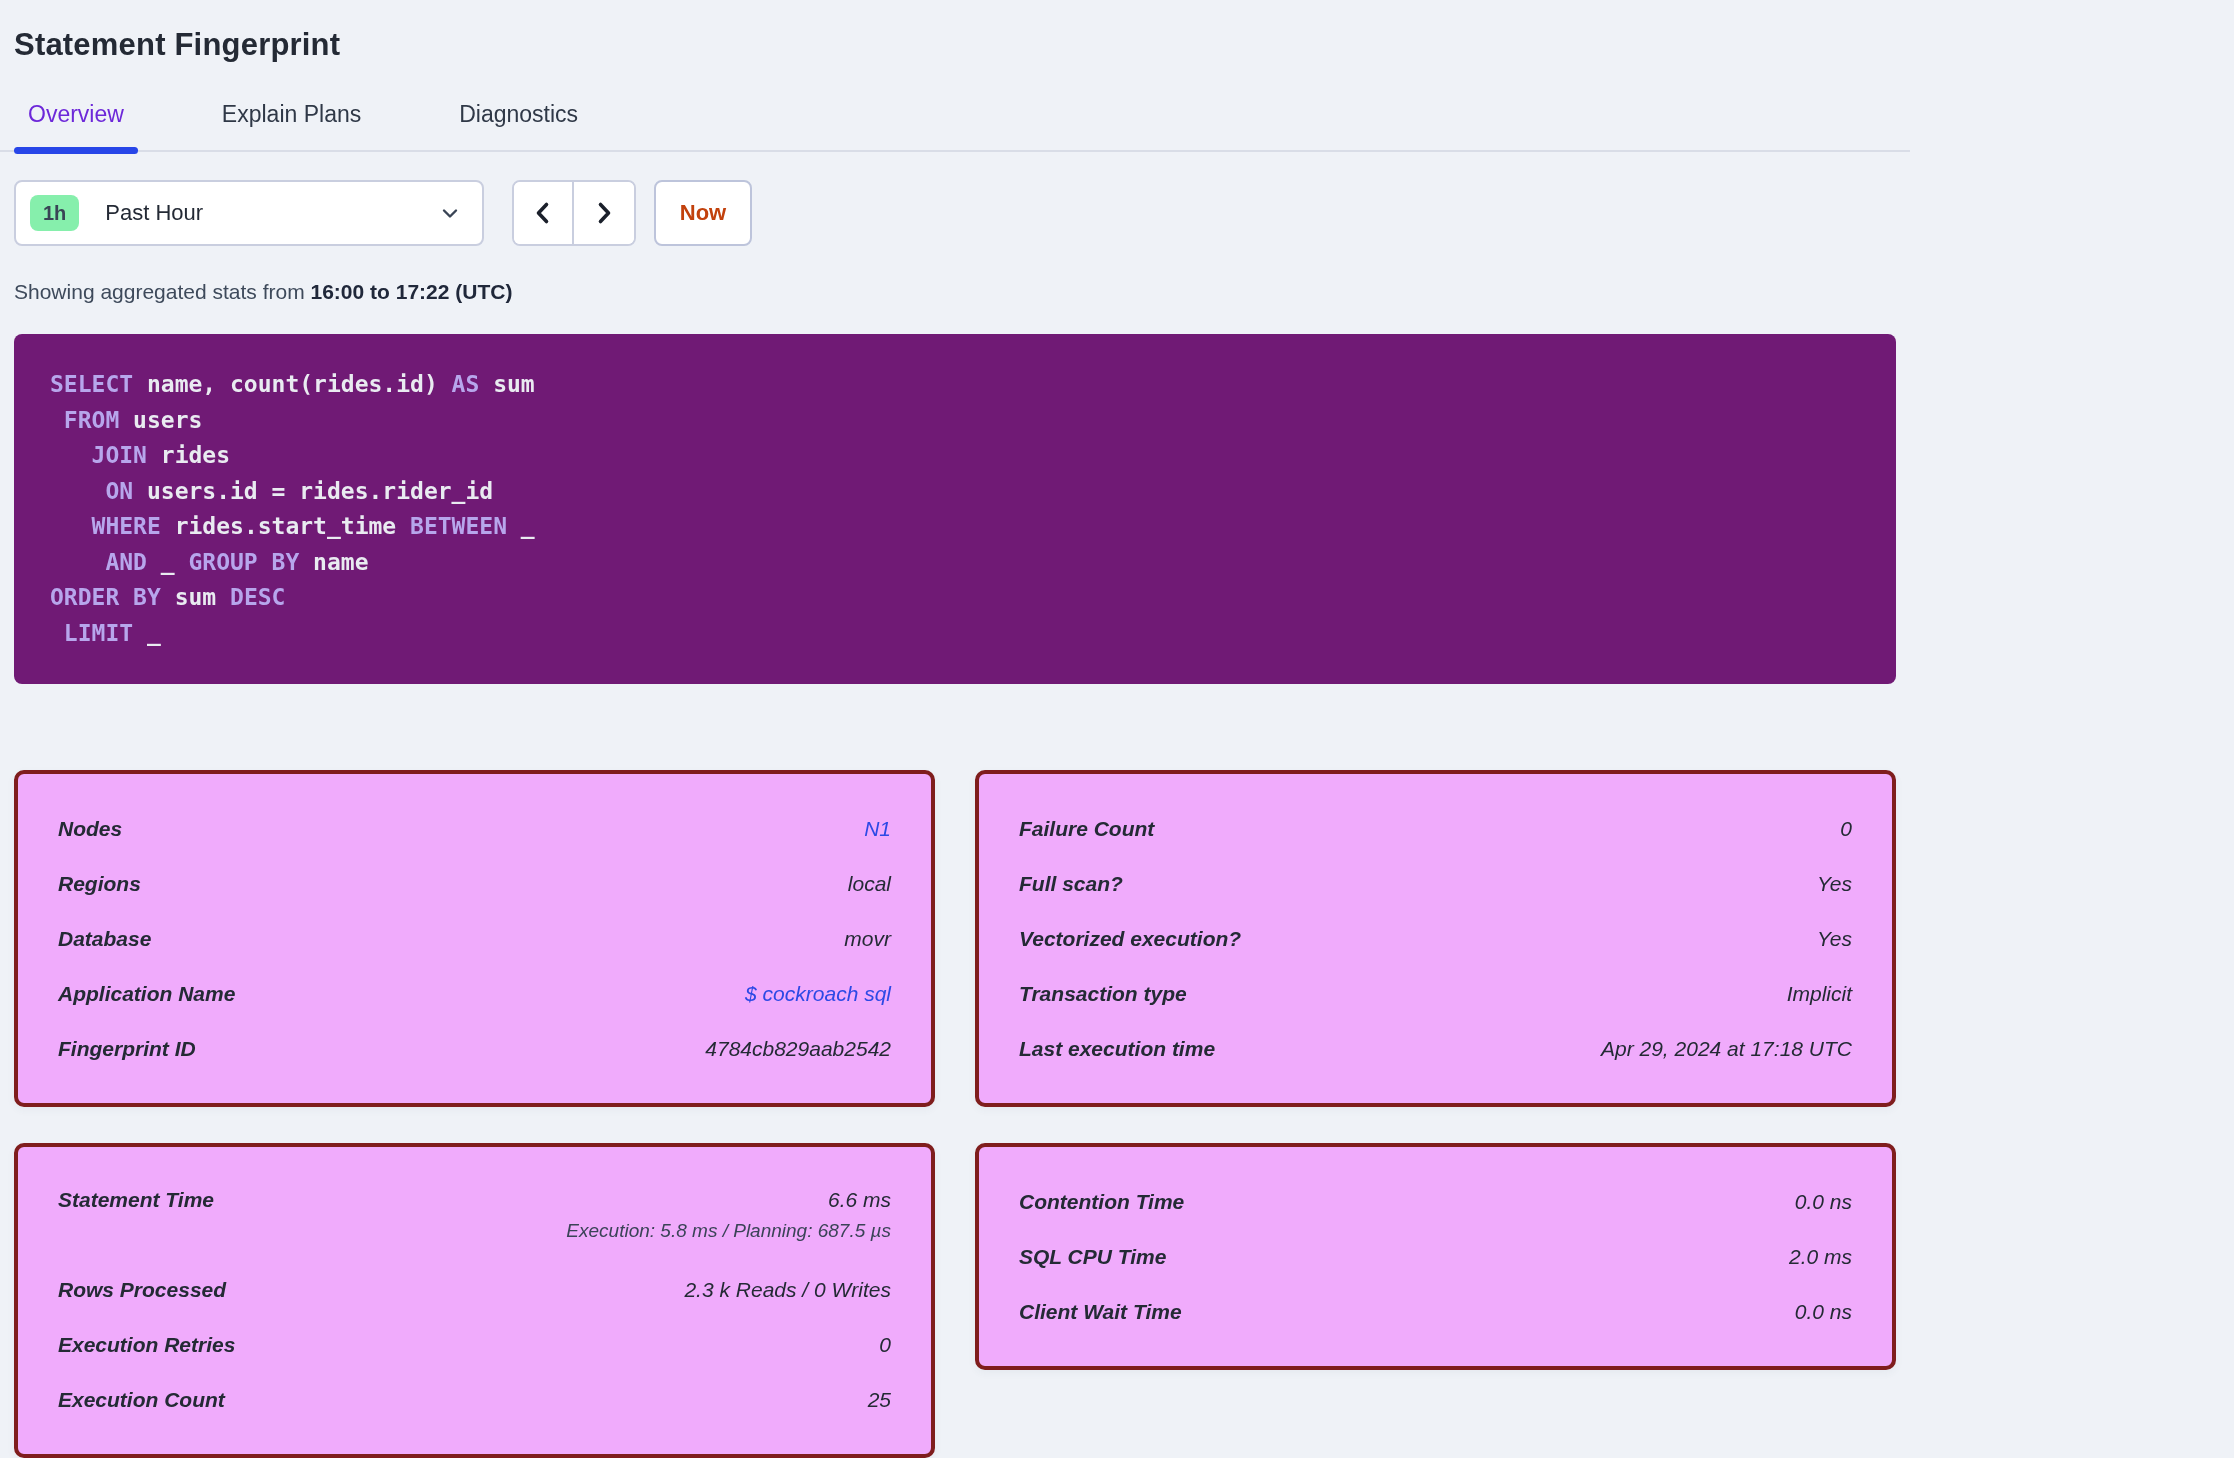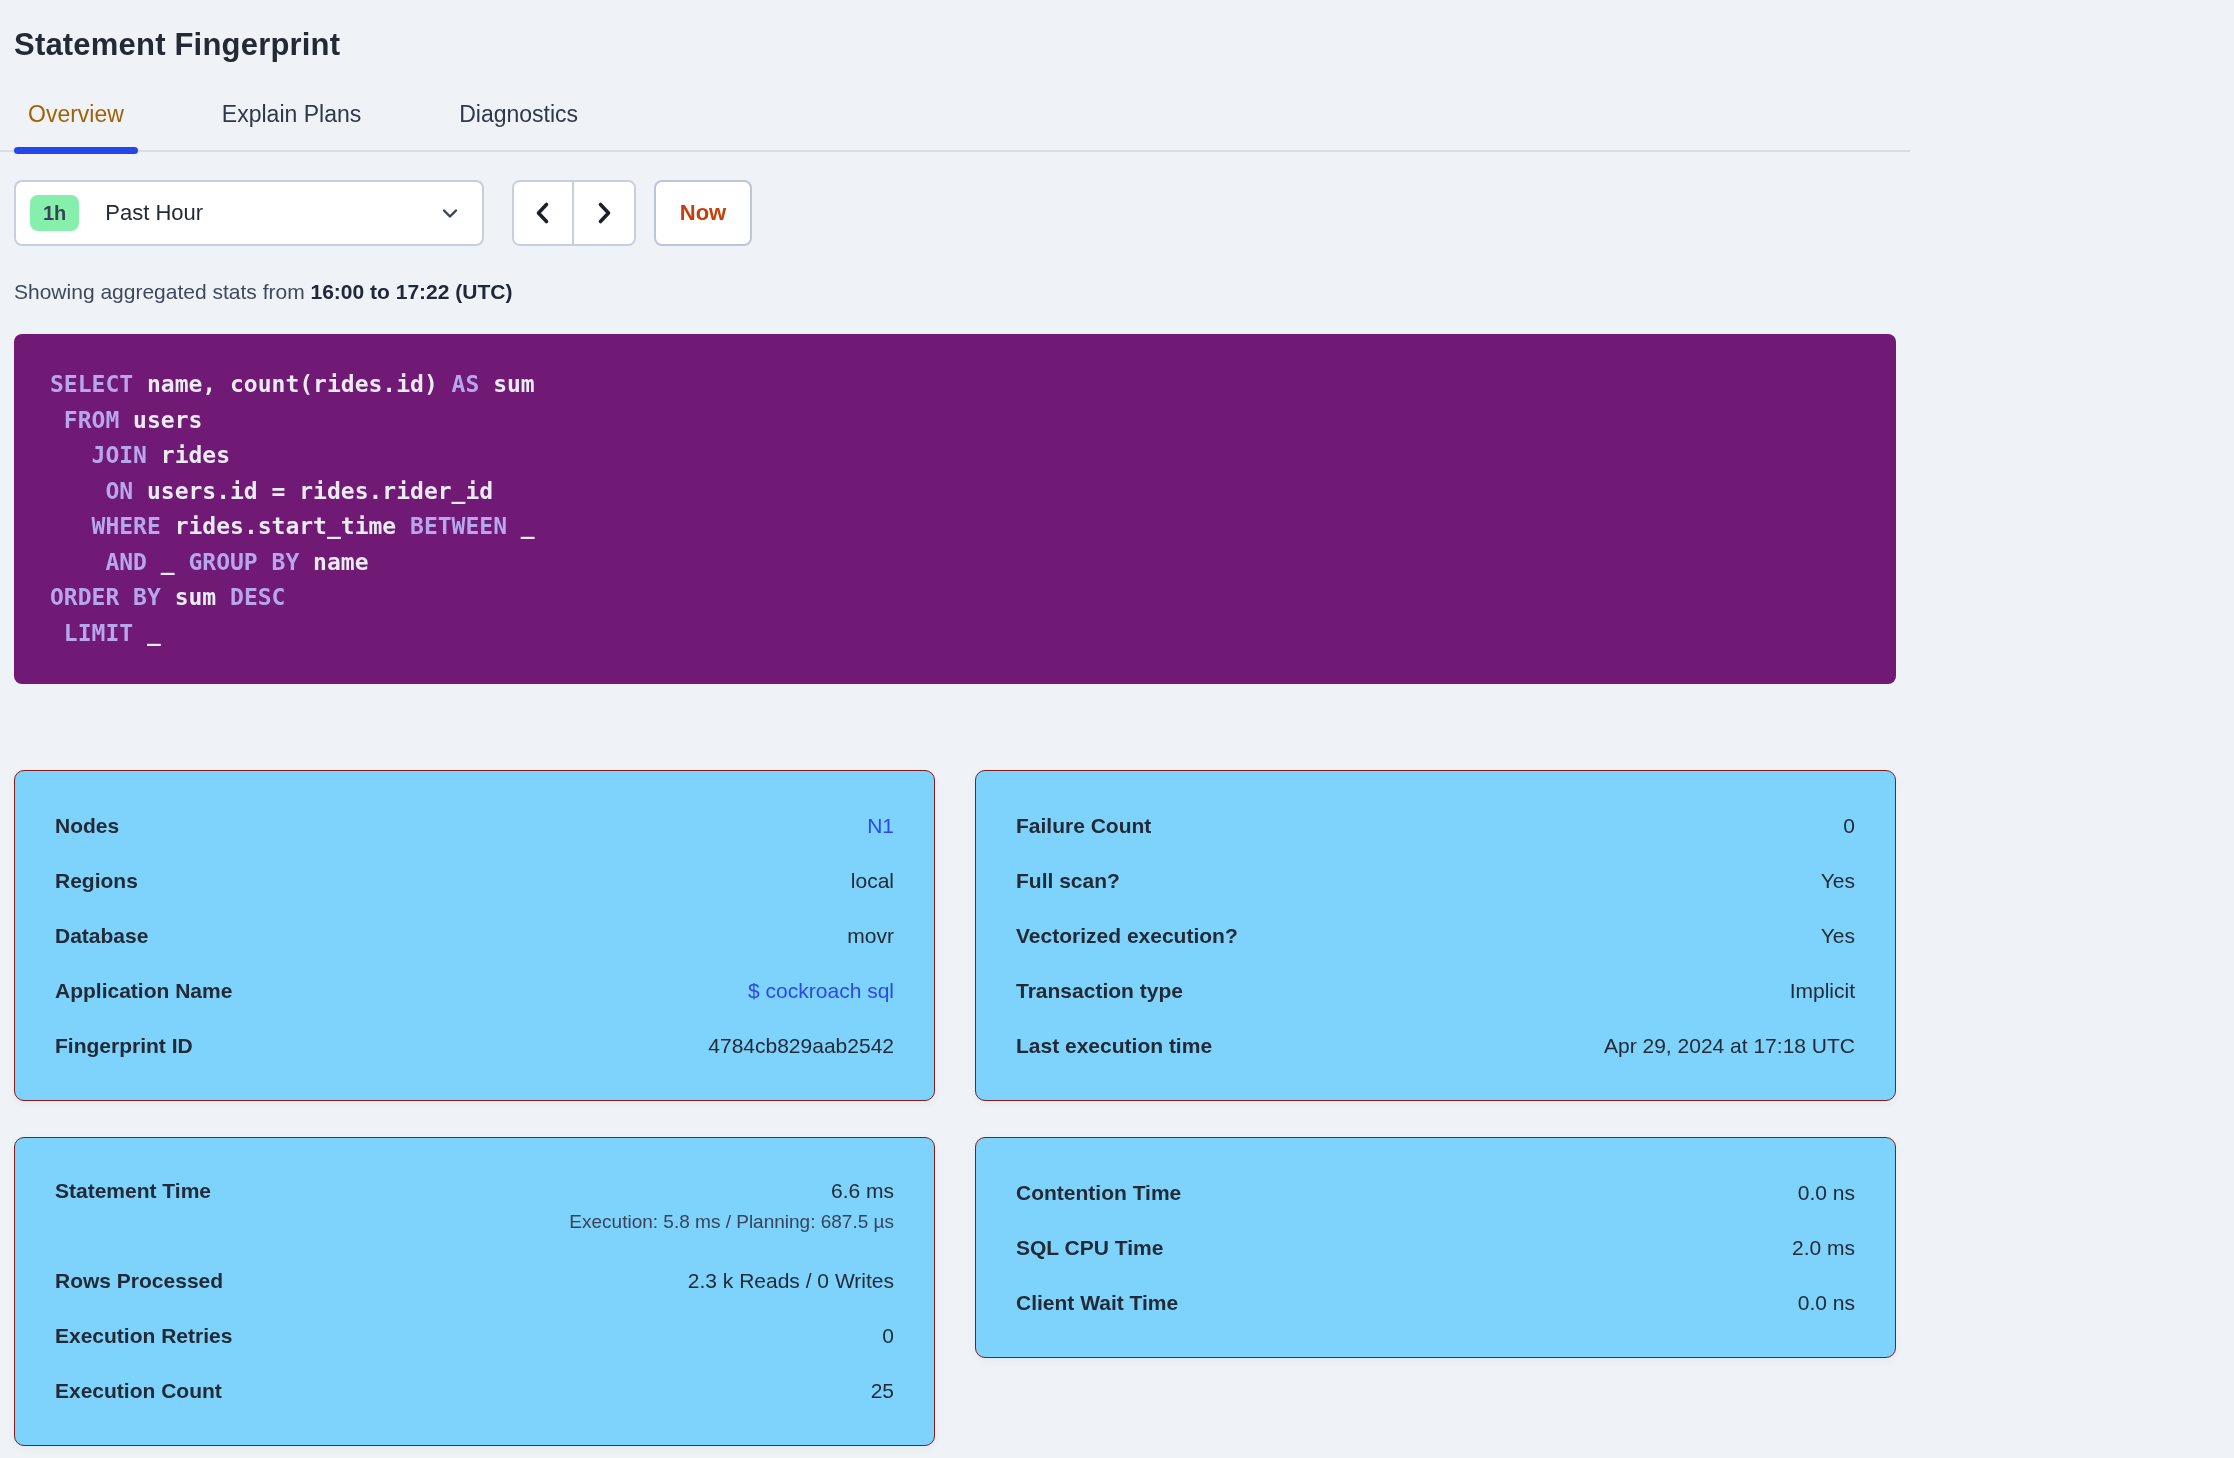--- a/index.html
+++ b/index.html
@@ -20,21 +20,21 @@
   
   .tabs{
     display:flex;margin:38px -14px 0;padding:0 14px;
     border-bottom:2px solid #D9DDE7;
   }
   .tab{
     font-size:23px;color:#2F3847;
     padding:0 14px 22px;margin-right:70px;
     position:relative;cursor:pointer;white-space:nowrap;
   }
-  .tab.active{color:#a16207;}
+  .tab.active{color:#6d28d9;}
   .tab.active::after{
     content:"";position:absolute;left:0;right:0;bottom:-4px;
     height:7px;border-radius:4px;background:#2746E8;
   }
   
   .controls{margin-top:28px;display:flex;align-items:stretch;height:66px;}
   .dropdown{
     width:470px;box-sizing:border-box;background:#fff;
     border:2px solid #C9CEDF;border-radius:8px;
     display:flex;align-items:center;padding:0 20px 0 14px;cursor:pointer;
@@ -72,23 +72,23 @@
   }
   .sql-line{white-space:pre;}
   .kw{color:#B7A6EC;}
   .pl{color:#E9EBF1;}
   
   .cards{
     margin-top:86px;display:grid;grid-template-columns:1fr 1fr;
     column-gap:40px;row-gap:36px;align-items:start;
   }
   .card{
-    background:#7dd3fc;border:1px solid #7f1d1d;border-radius:10px;
+    background:#f0abfc;border:4px solid #7f1d1d;border-radius:10px;
     box-shadow:0 3px 8px rgba(55,70,100,0.05);
-    padding:27px 40px;box-sizing:border-box;
+    padding:27px 40px;box-sizing:border-box;font-style:italic;
   }
   .row{
     display:flex;justify-content:space-between;align-items:center;
     min-height:55px;font-size:21px;
   }
   .row.has-sub{align-items:flex-start;min-height:88px;padding-top:14px;box-sizing:border-box;}
   .label{font-weight:700;color:#242A35;}
   .value{color:#242A35;text-align:right;}
   .value.link{color:#2C49E5;cursor:pointer;}
   .value-stack{display:flex;flex-direction:column;align-items:flex-end;}

